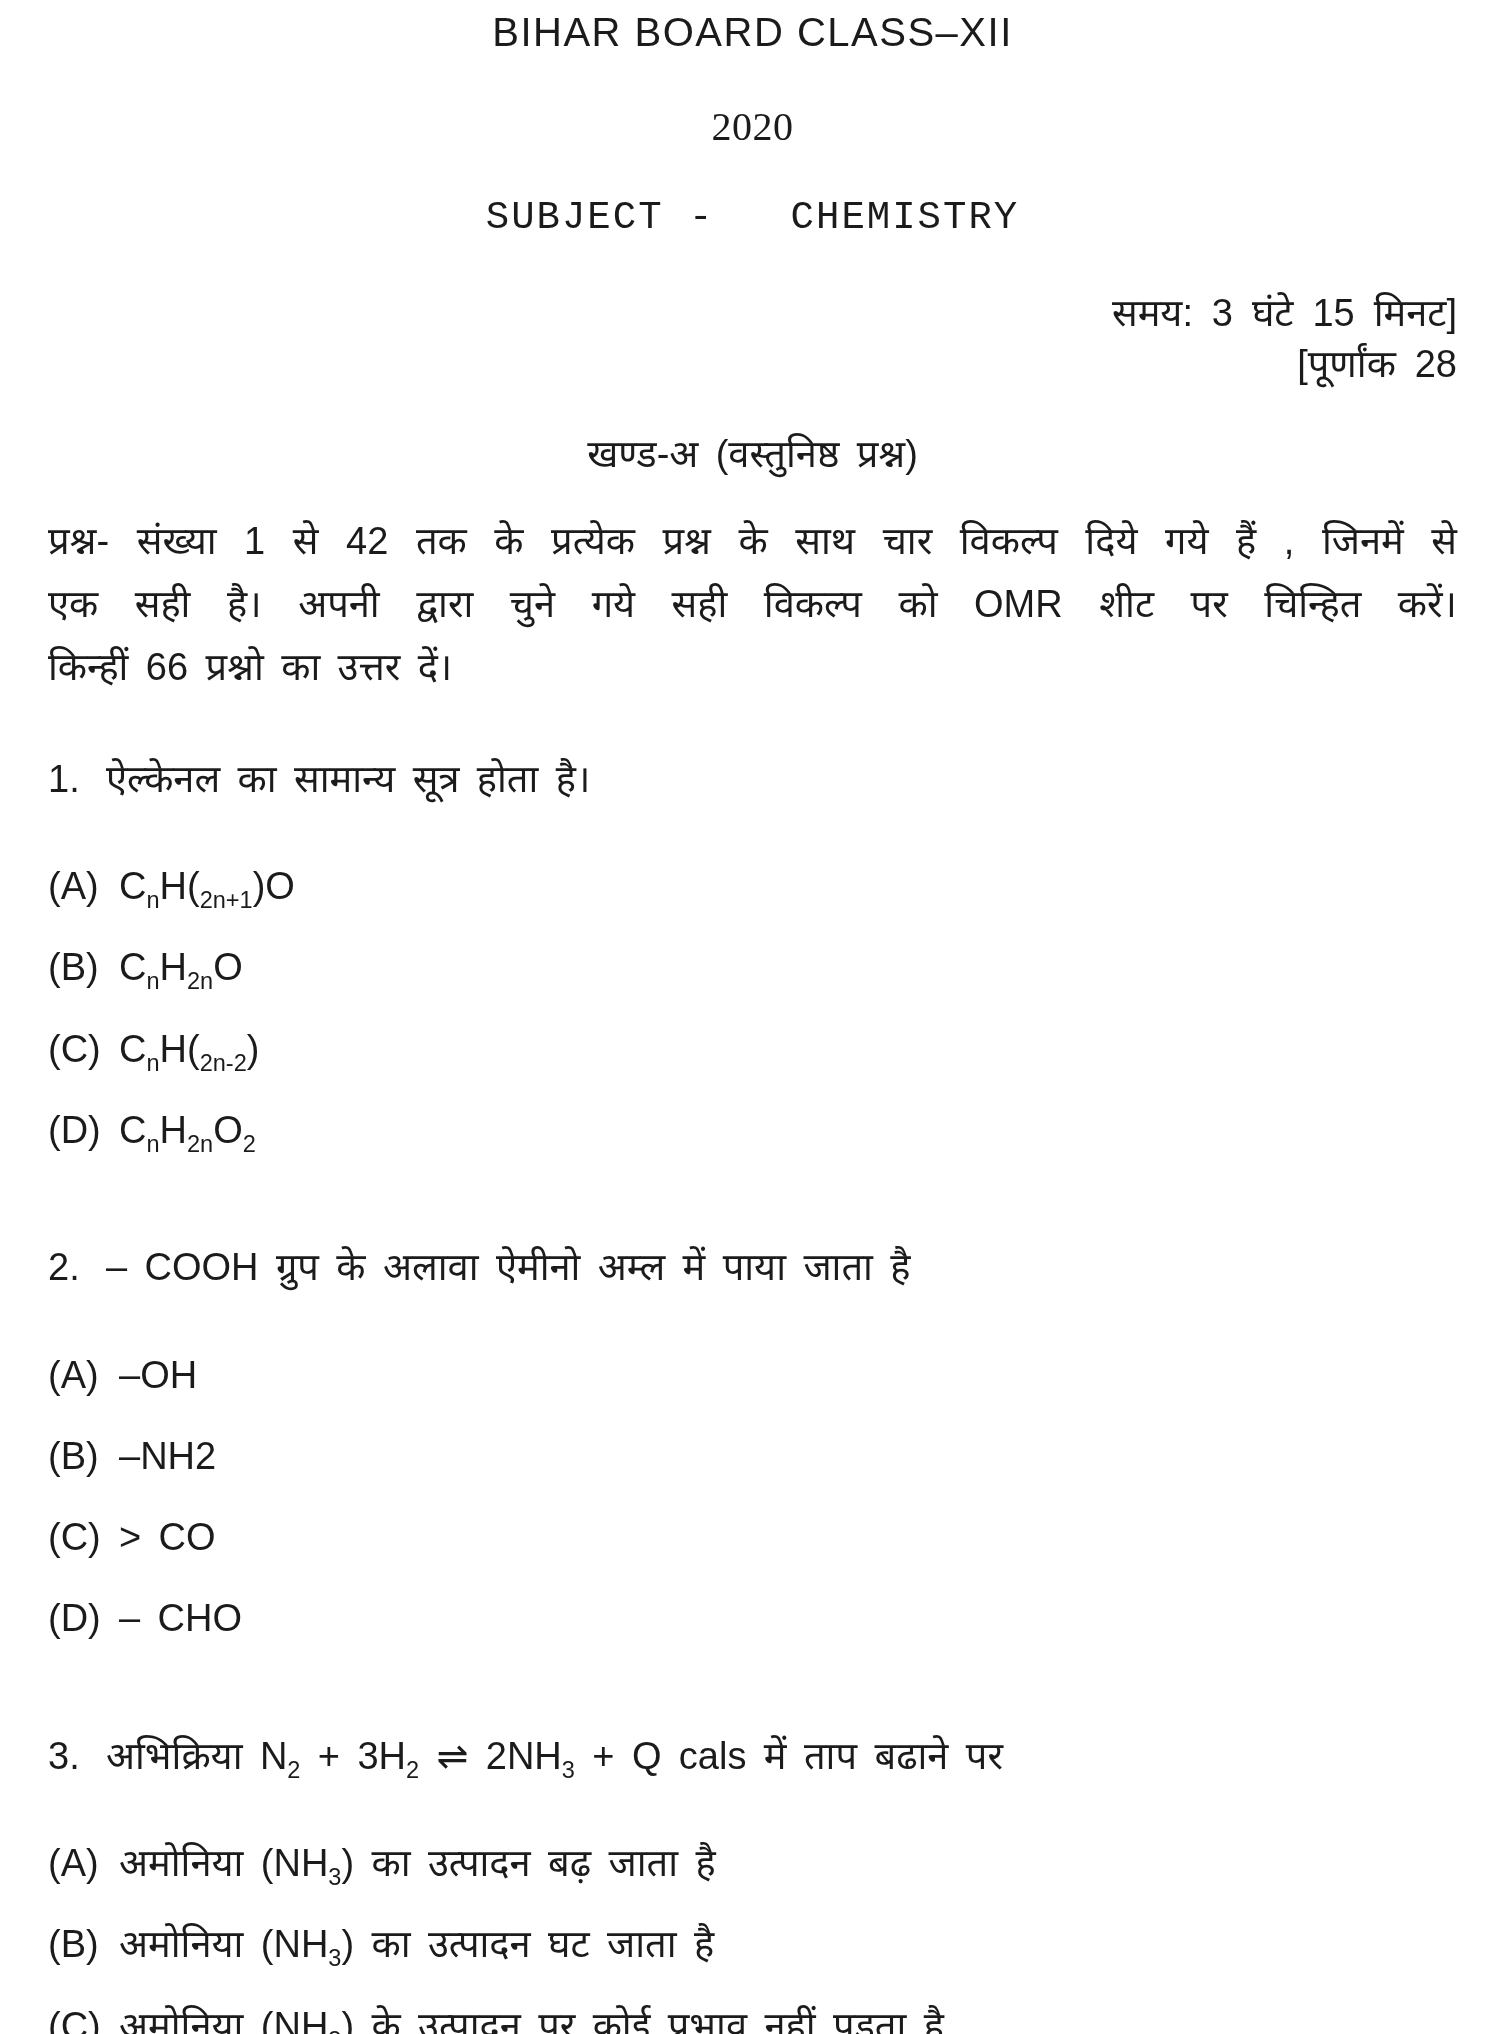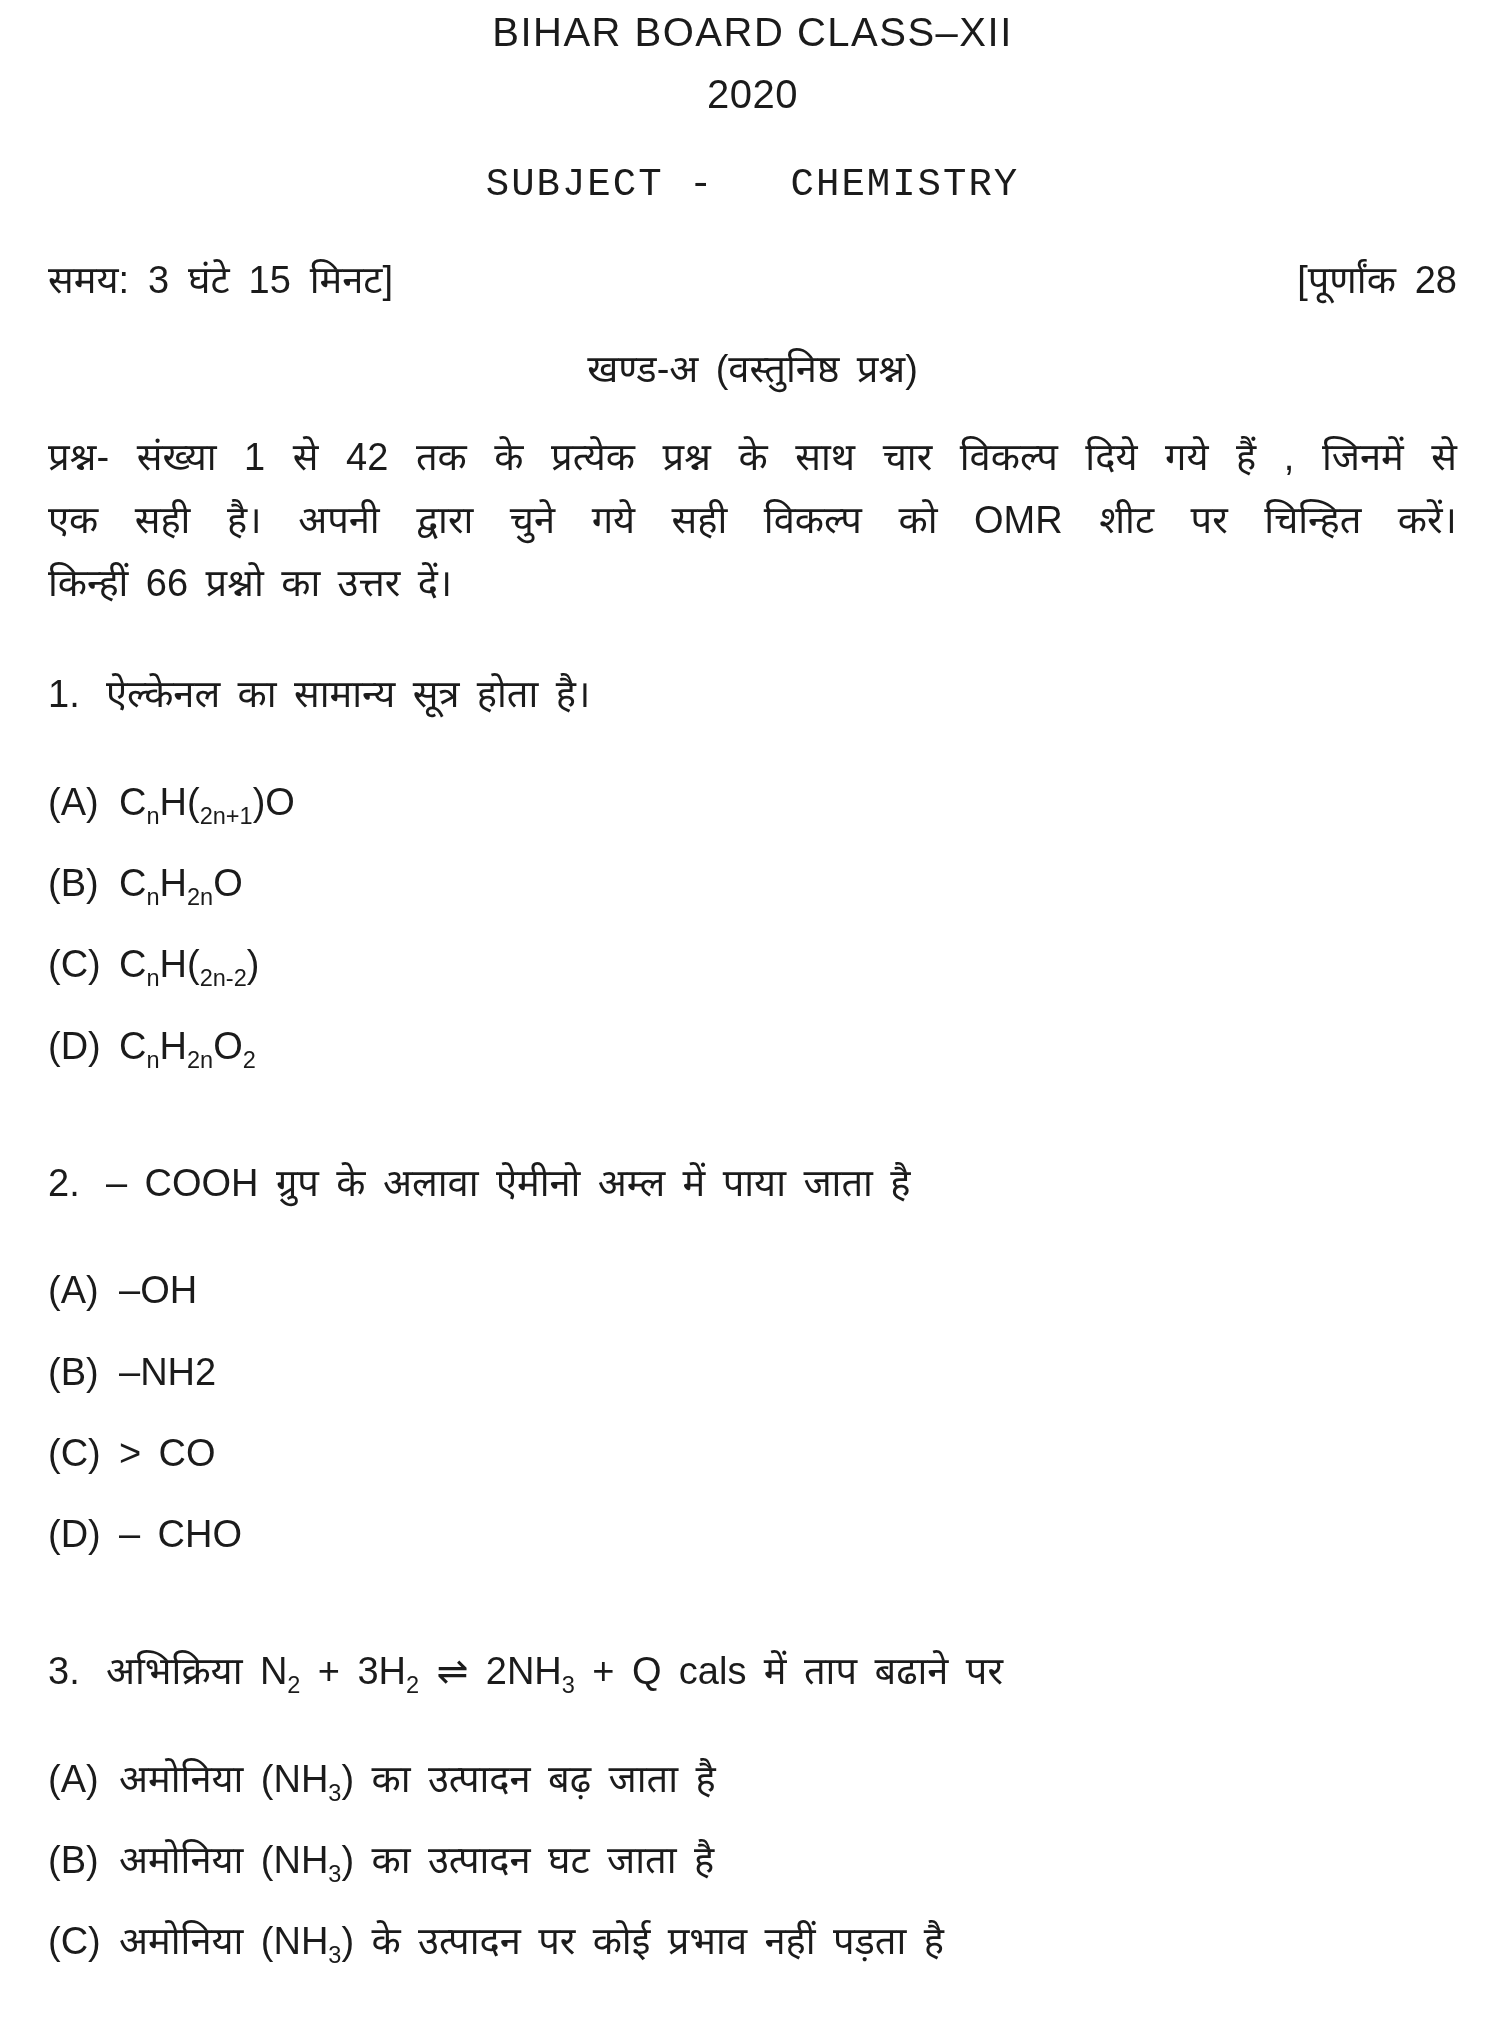--- a/index.html
+++ b/index.html
@@ -11,31 +11,32 @@
     font-family:"Liberation Sans","DejaVu Sans",sans-serif;
     -webkit-font-smoothing:antialiased;
   }
   .page { padding:6px 48px 36px 48px; }
 
   
   .hdr-title {
     text-align:center; font-size:40px; letter-spacing:1.5px;
     margin-top:4px; white-space:pre;
   }
-  .hdr-year { text-align:center; font-size:40px; margin-top:17px; letter-spacing:0.5px; }
+  .hdr-year { text-align:center; font-size:40px; margin-top:48px; letter-spacing:0.5px;font-family:Liberation Serif, serif; }
   .hdr-subject {
     text-align:center; font-size:39px; letter-spacing:2px;
     margin-top:46px; white-space:pre;font-family:Liberation Mono, monospace;
   }
 
   
   .meta-row {
     display:flex; justify-content:space-between; align-items:flex-end;
     margin-top:48px; font-size:38px; line-height:1.35;
     word-spacing:0.22em;
+    flex-direction:column;
   }
 
   
   .section-heading {
     text-align:center; font-size:38px; margin-top:38px; line-height:1.35;
     word-spacing:0.18em;
   }
 
   
   .instructions { margin-top:36px; font-size:38px; }

